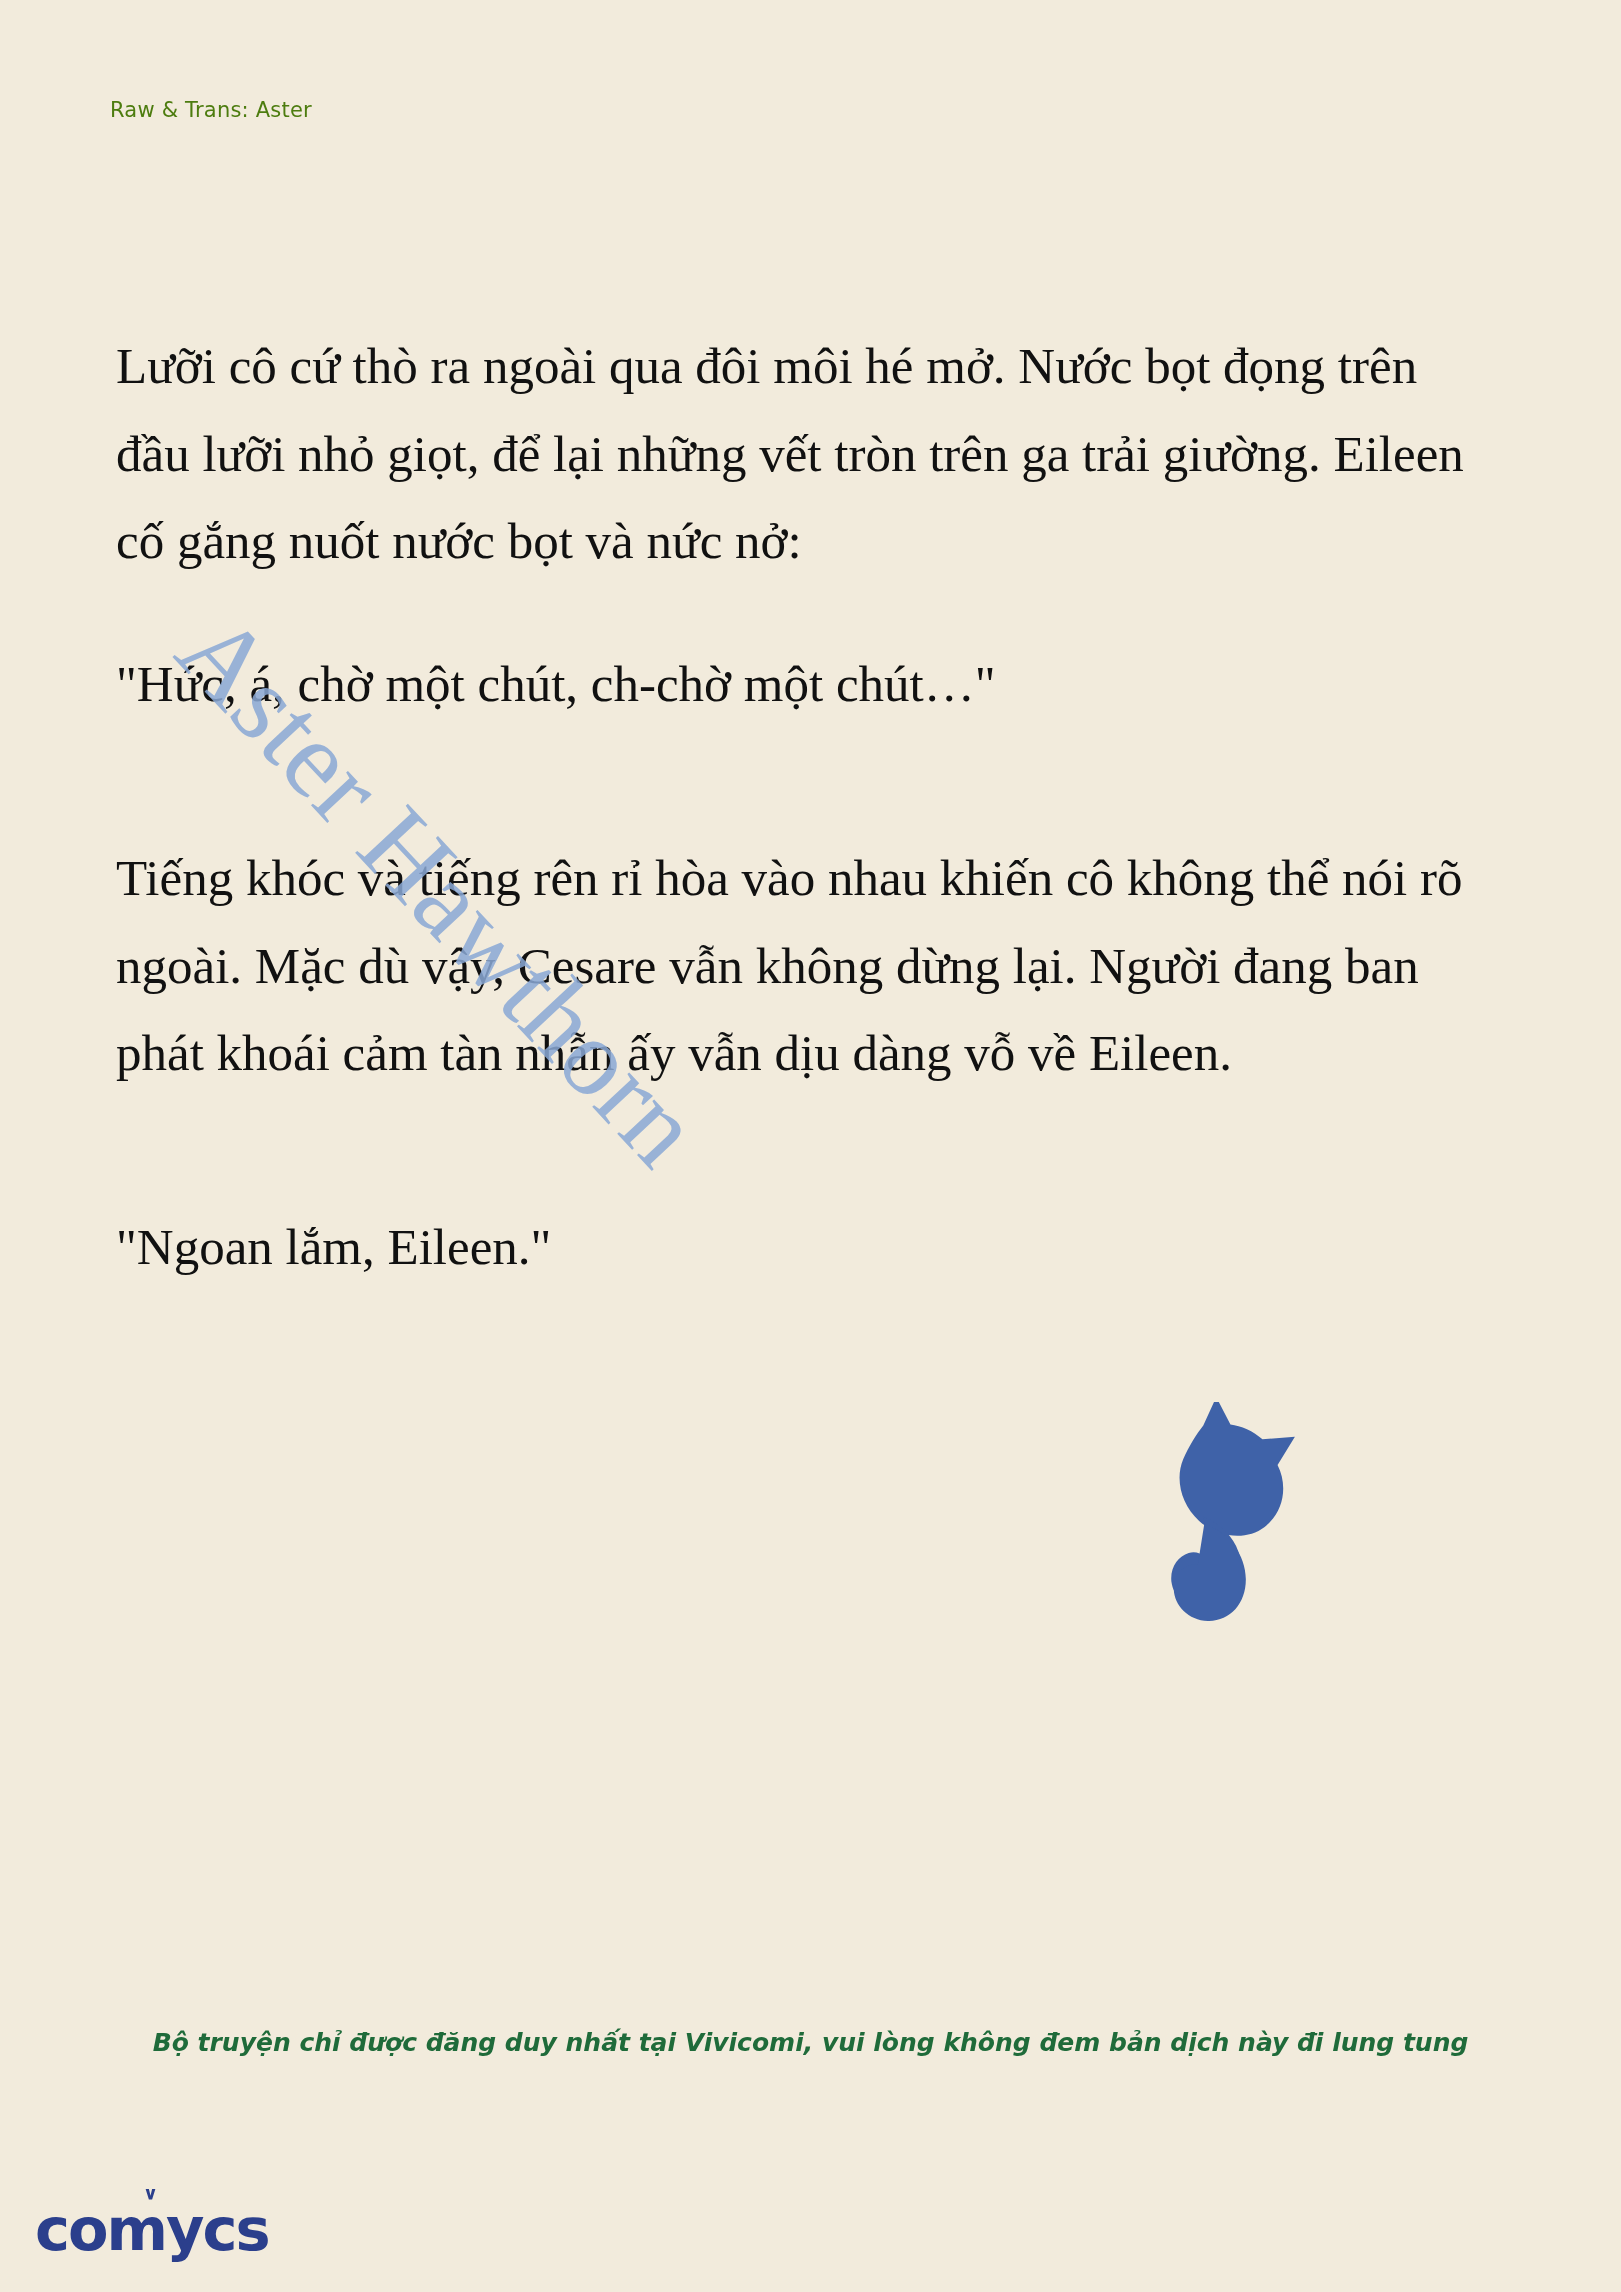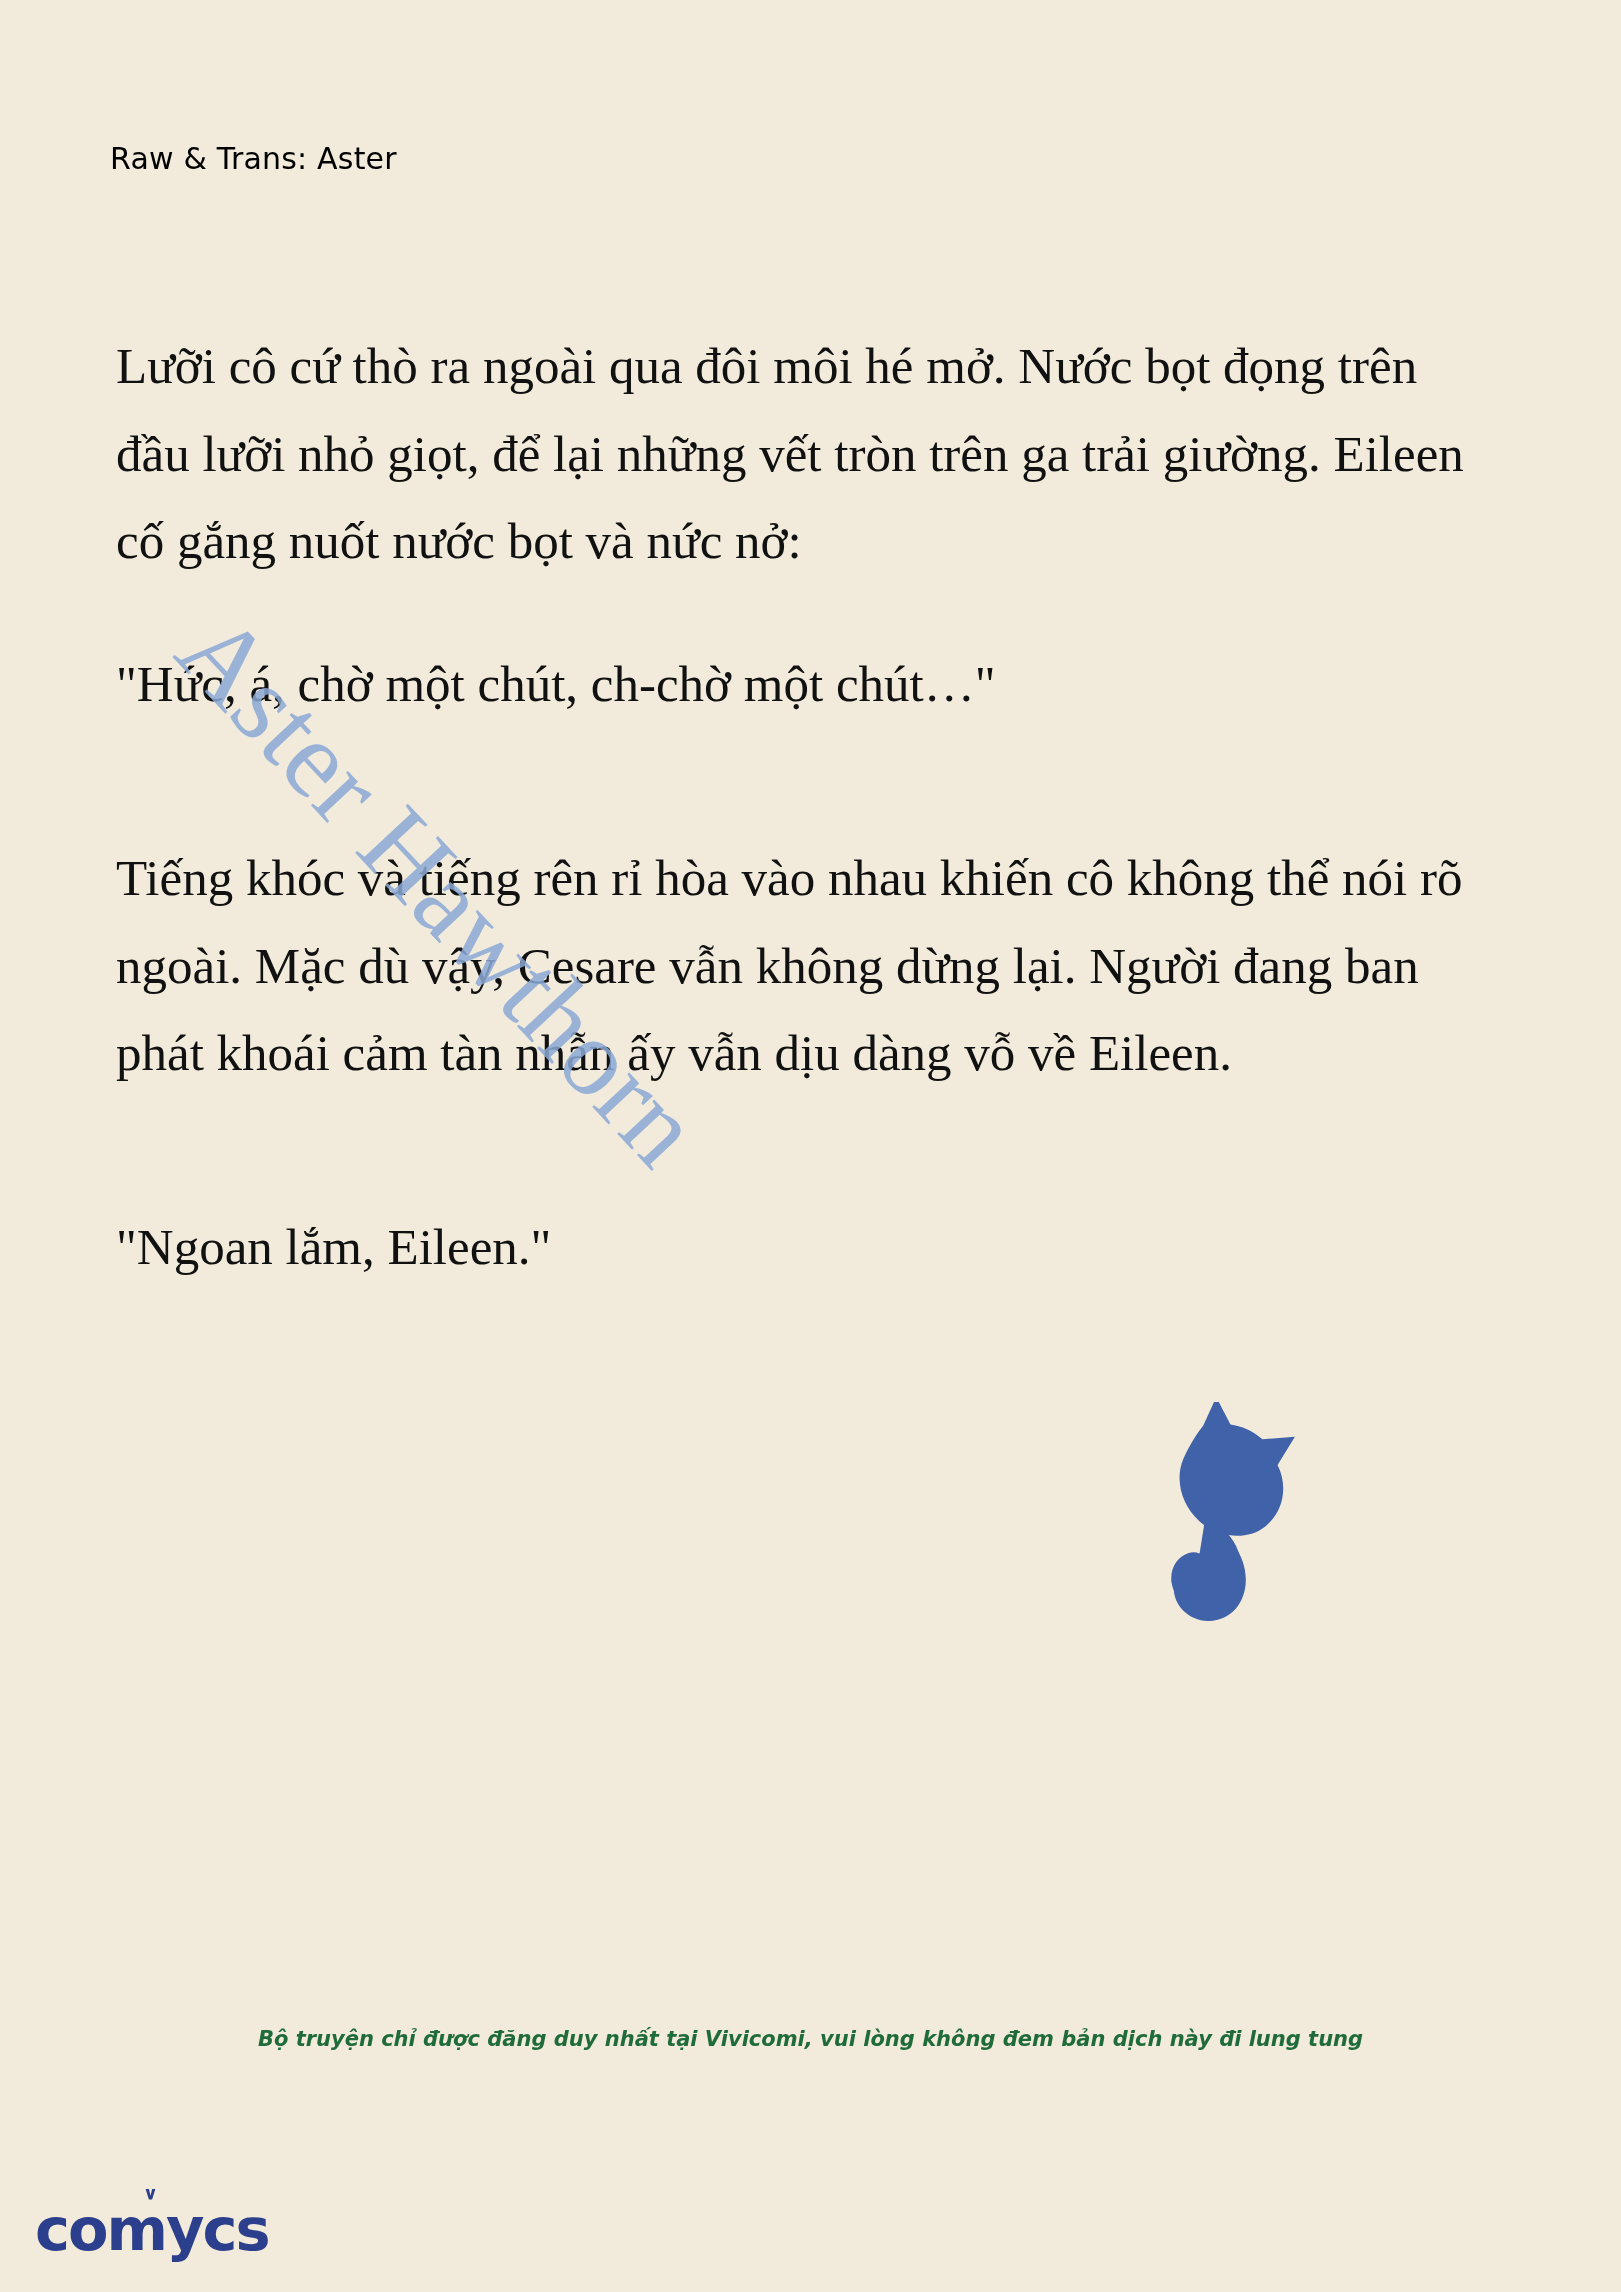--- a/index.html
+++ b/index.html
@@ -18,25 +18,24 @@
     position: relative;
     width: 1621px;
     height: 2293px;
     background: #f2ebdc;
   }
   .credit-top {
     position: absolute;
     left: 110px;
     top: 98px;
     font-family: "DejaVu Sans", sans-serif;
-    font-size: 30px;
-    color: #000000;
+    font-size: 21px;
+    color: #4d7c0f;
     letter-spacing: 0.2px;
     white-space: nowrap;
-    margin-top: 43px;
   }
   .body-text {
     position: absolute;
     left: 116px;
     top: 323px;
     width: 1362px;
     font-family: "Liberation Serif", serif;
     font-size: 51px;
     line-height: 1.72;
     color: #111111;
@@ -72,21 +71,21 @@
   .footer-notes {
     position: absolute;
     left: 0;
     top: 2019px;
     width: 1621px;
     text-align: center;
     font-family: "DejaVu Sans", sans-serif;
     font-style: italic;
     font-weight: bold;
     color: #1f6b3a;
-    font-size: 21px;
+    font-size: 25px;
     line-height: 1.95;
   }
   .footer-notes div {
     white-space: nowrap;
   }
   .logo {
     position: absolute;
     left: 35px;
     top: 2188px;
     height: 71px;

